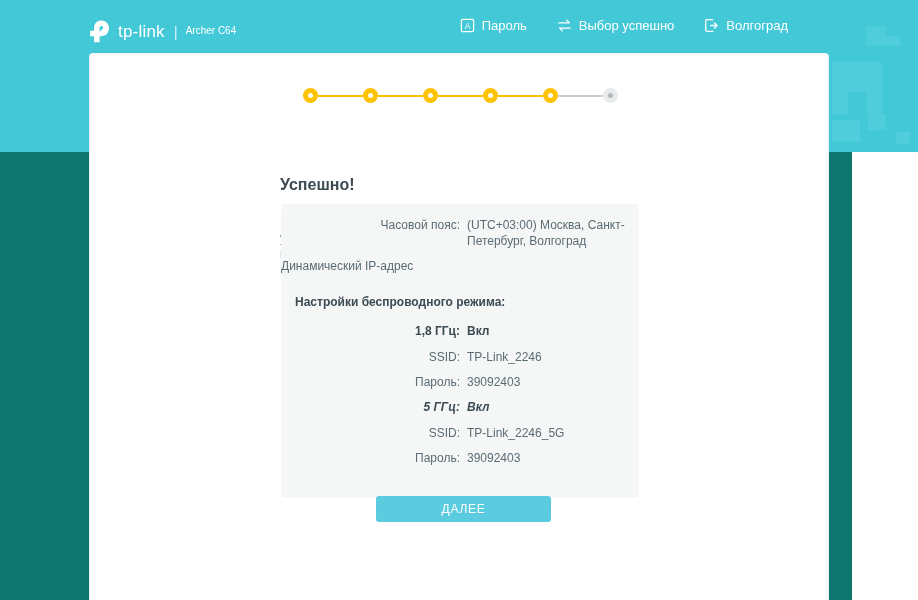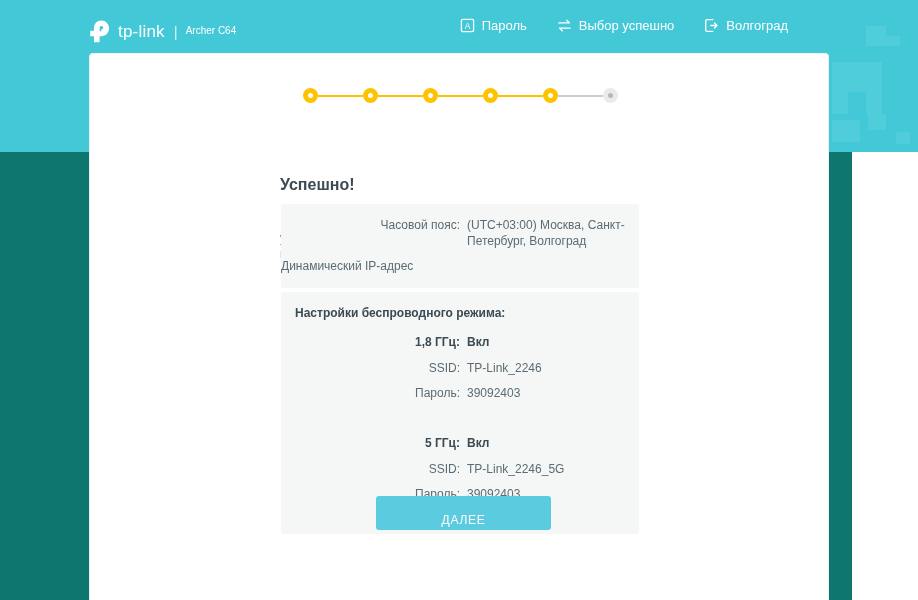--- a/index.html
+++ b/index.html
@@ -181,21 +181,21 @@
   
   .panel {
     position: absolute;
     left: 191px;
     width: 358px;
     background: #f5f7f7;
     border-radius: 3px;
     box-sizing: border-box;
   }
   #panel-connection { top: 150px; padding: 13px 0 14px; }
-  #panel-wireless   { top: 238px; padding: 14px 0 32px; }
+  #panel-wireless   { top: 227px; padding: 14px 0 32px; }
 
   .panel-heading {
     font-size: 12px;
     font-weight: bold;
     color: #3c4a52;
     padding-left: 14px;
     margin-bottom: 13px;
     line-height: 15px;
   }
 
@@ -220,39 +220,39 @@
     font-size: 12px;
     color: #5b6b73;
     line-height: 16px;
     word-break: break-word;
   }
   .row.strong .lbl,
   .row.strong .val {
     font-weight: bold;
     color: #3c4a52;
   }
-  .row.band-gap { margin-top: 34px; }
+  .row.band-gap { margin-top: 9px; font-style: italic; }
   .row.band-head { margin-bottom: 10px; }
 
   
   .next-btn {
     position: absolute;
     left: 286px;
     top: 442px;
     width: 175px;
     height: 26px;
     background: #5bcbe0;
     border: none;
     border-radius: 3px;
     color: #ffffff;
     font-family: "Liberation Sans", sans-serif;
     font-size: 12px;
     letter-spacing: .7px;
     cursor: pointer;
-    padding: 17px;
+    padding: 6px;
   }
 </style>
 </head>
 <body>
 
 <div id="page">
 
   <div class="header-band">
     <div class="deco" style="left:866px;top:26px;width:20px;height:20px;"></div>
     <div class="deco" style="left:886px;top:36px;width:14px;height:10px;"></div>

